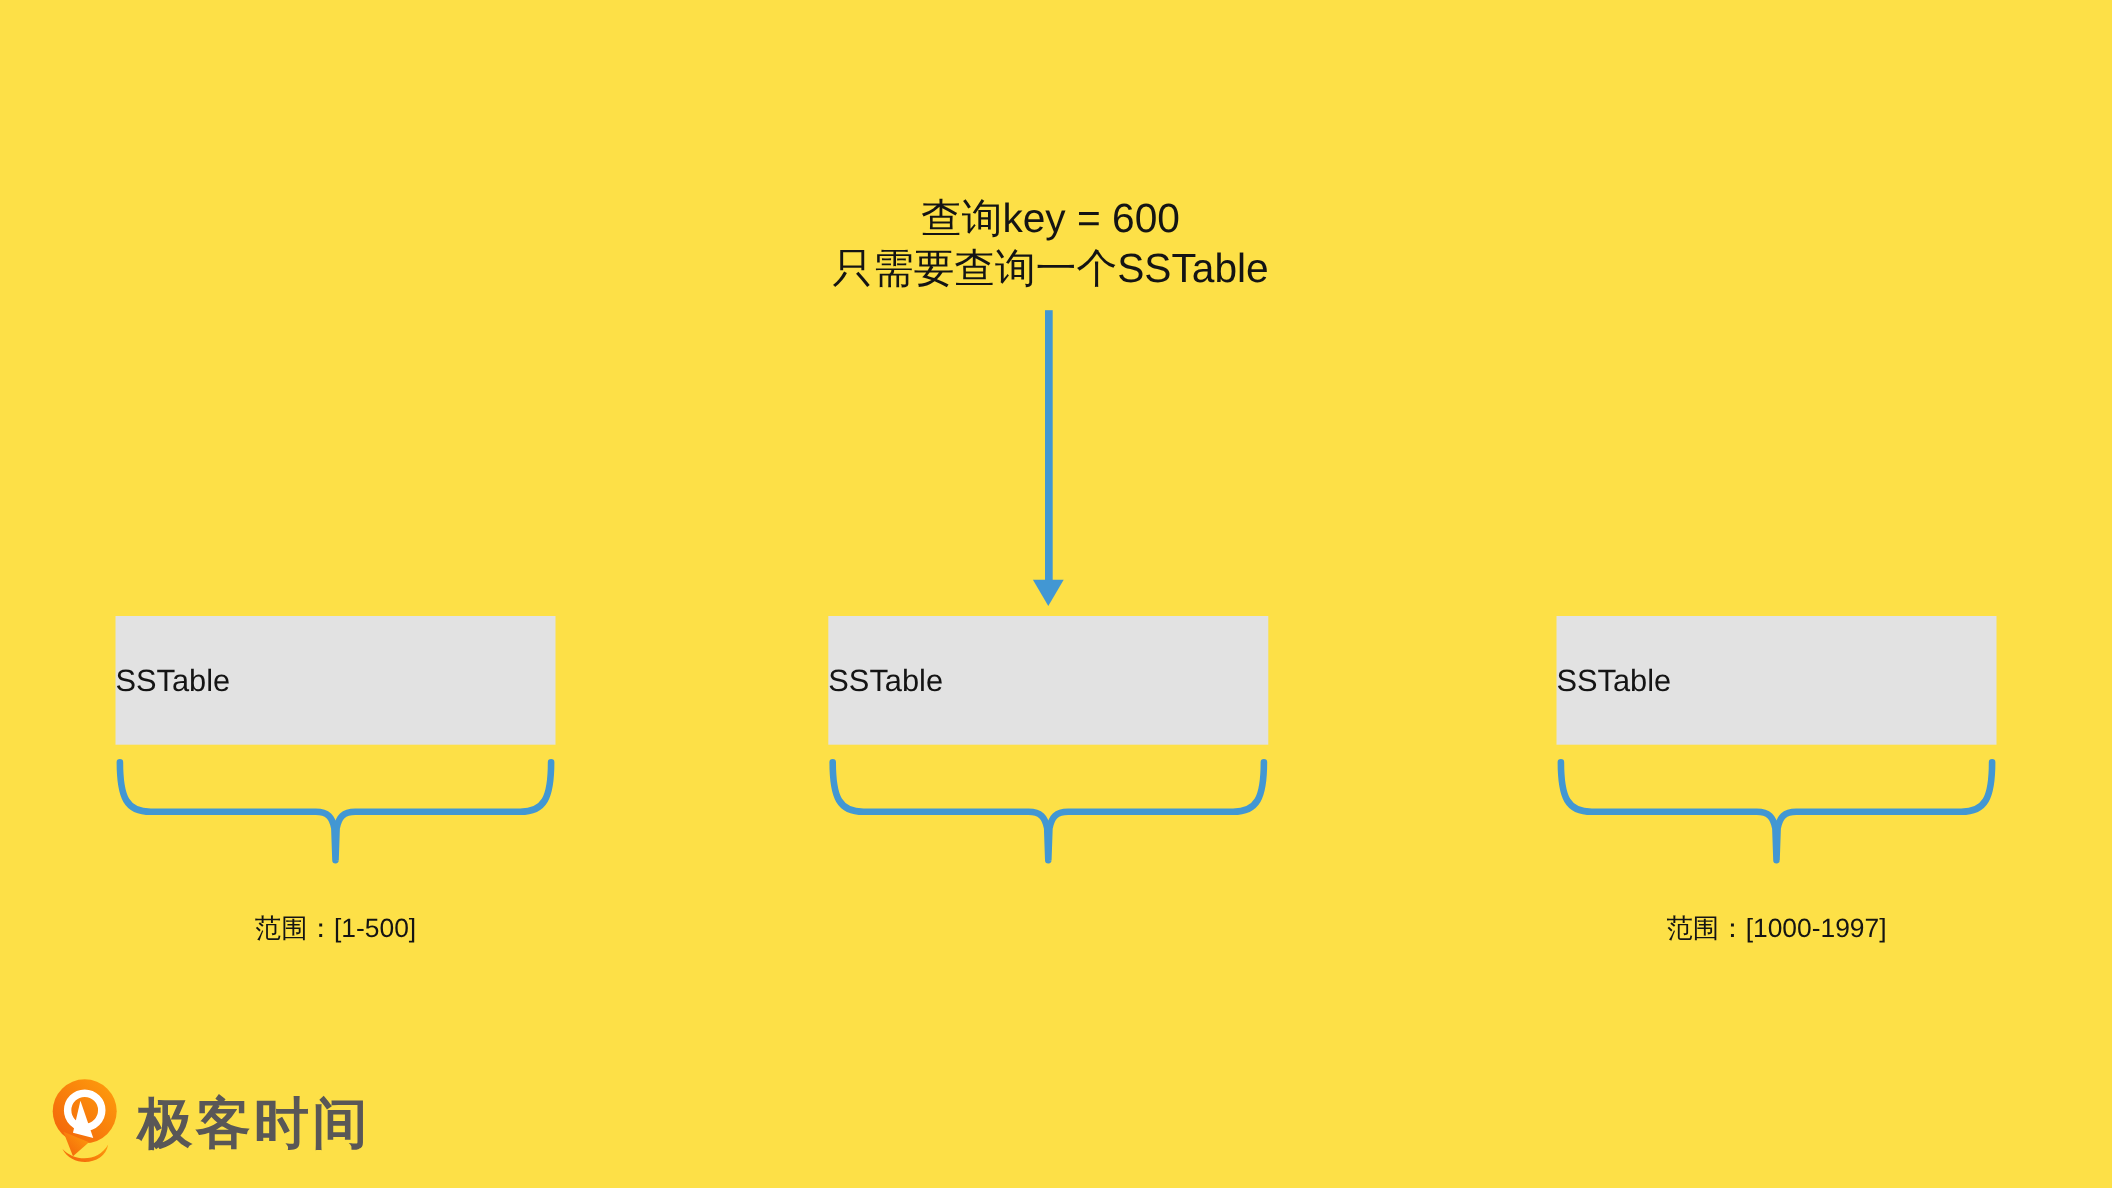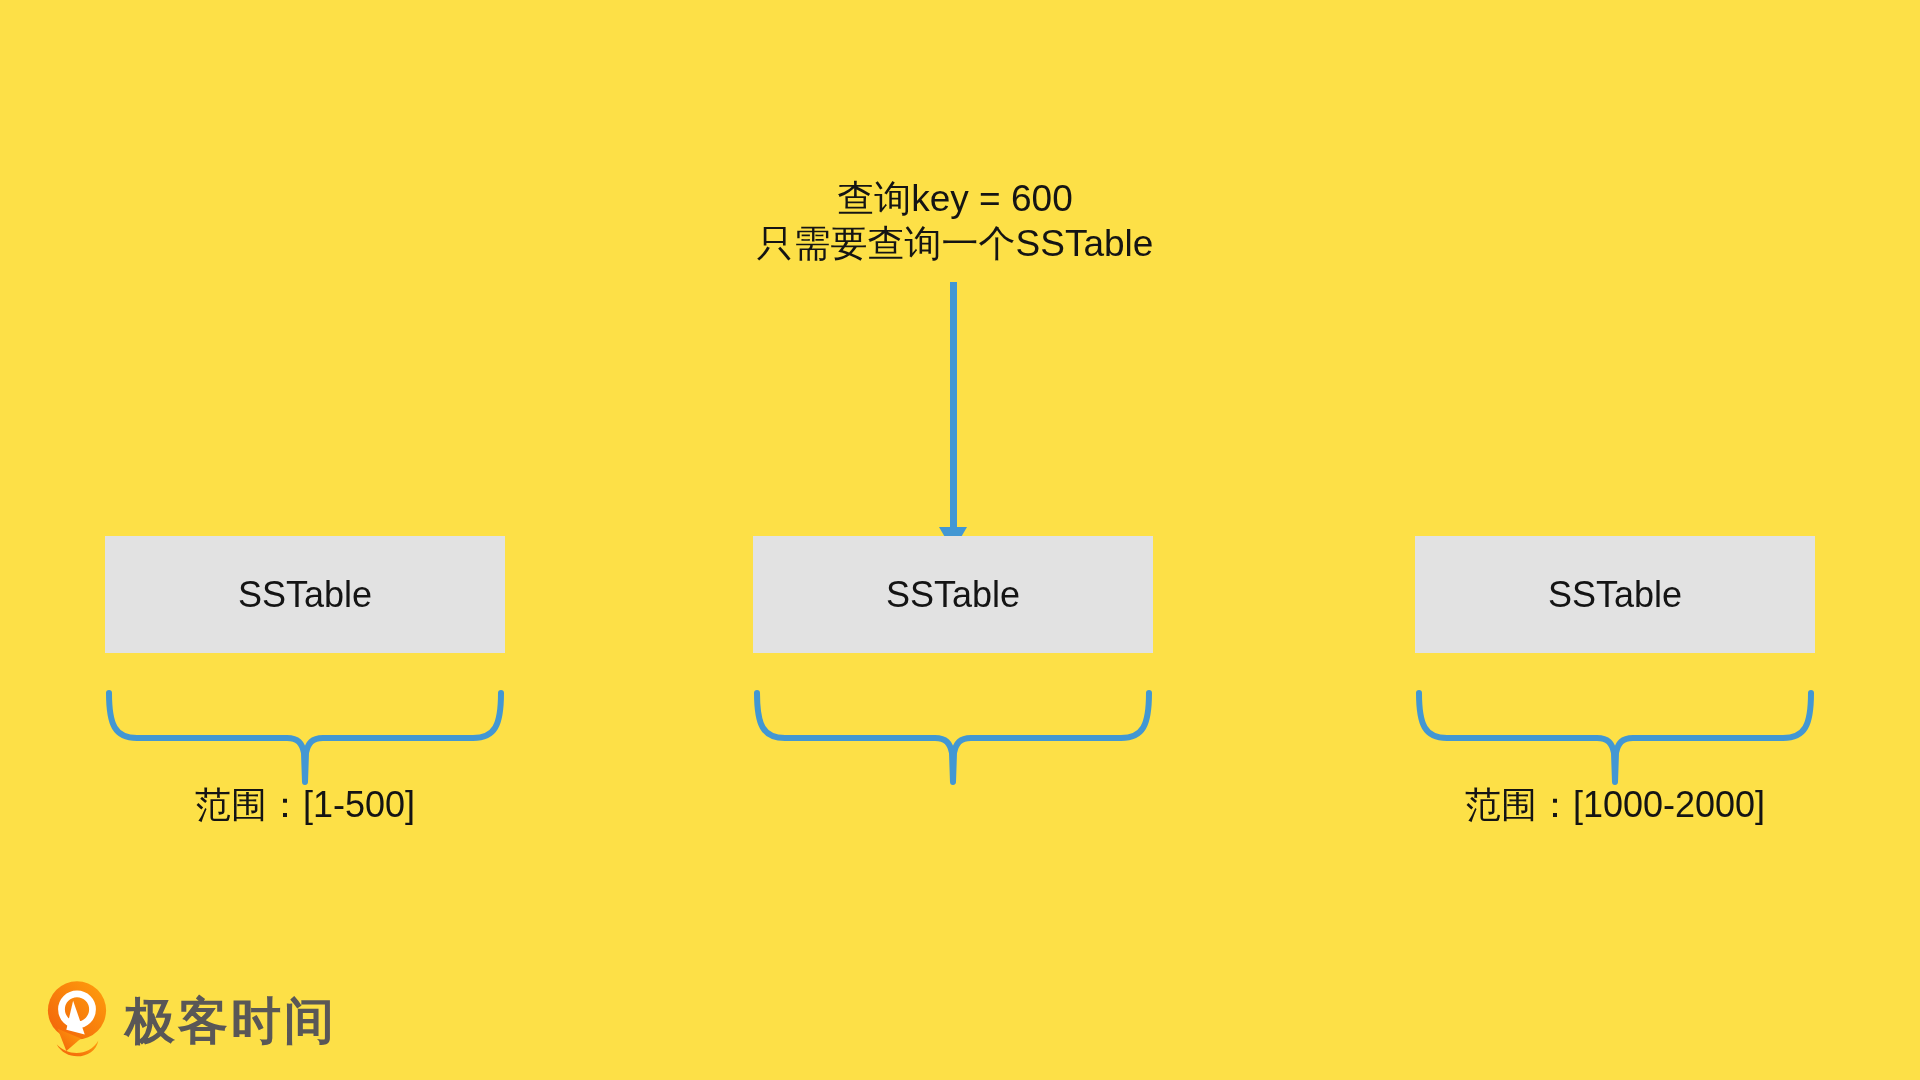--- a/index.html
+++ b/index.html
@@ -41,24 +41,24 @@
     left:939px;top:527px;
     width:0;height:0;
     border-left:14px solid transparent;
     border-right:14px solid transparent;
     border-top:24px solid var(--accent-blue);
   }
 
   
   .sstable-box{
     position:absolute;
-    top:536px;width:400px;height:117px;
+    top:560px;width:400px;height:117px;
     background:var(--box-gray);
-    display:flex;align-items:center;justify-content:center;
-    font-size:36px;color:var(--text-black);
+    display:flex;align-items:center;
+    font-size:28px;color:var(--text-black);
   }
   .box-1{left:105px;}
   .box-2{left:753px;}
   .box-3{left:1415px;}
 
   
   .brace{
     position:absolute;
     top:690px;width:400px;height:100px;
   }
@@ -69,23 +69,23 @@
     fill:none;
     stroke:var(--accent-blue);
     stroke-width:6;
     stroke-linecap:round;
     stroke-linejoin:round;
   }
 
   
   .range-label{
     position:absolute;
-    top:783px;width:400px;
+    top:823px;width:400px;
     text-align:center;
-    font-size:36px;line-height:44px;
+    font-size:24px;line-height:44px;
     color:var(--text-black);
   }
   .range-1{left:105px;}
   .range-2{left:753px;}
   .range-3{left:1415px;}
 
   
   .logo{
     position:absolute;
     left:45px;top:980px;
@@ -126,21 +126,21 @@
     <path d="M 4 3 C 4 35 10 48 32 48 L 182 48 C 193 48 197 53 199 63 L 200 92 L 201 63 C 203 53 207 48 218 48 L 368 48 C 390 48 396 35 396 3"></path>
   </svg>
   <svg class="brace brace-2" viewBox="0 0 400 100">
     <path d="M 4 3 C 4 35 10 48 32 48 L 182 48 C 193 48 197 53 199 63 L 200 92 L 201 63 C 203 53 207 48 218 48 L 368 48 C 390 48 396 35 396 3"></path>
   </svg>
   <svg class="brace brace-3" viewBox="0 0 400 100">
     <path d="M 4 3 C 4 35 10 48 32 48 L 182 48 C 193 48 197 53 199 63 L 200 92 L 201 63 C 203 53 207 48 218 48 L 368 48 C 390 48 396 35 396 3"></path>
   </svg>
 
   <div class="range-label range-1">范围：[1-500]</div>
-  <div class="range-label range-3">范围：[1000-2000]</div>
+  <div class="range-label range-3">范围：[1000-1997]</div>
 
   <div class="logo">
     <svg class="logo-icon" viewBox="0 0 66 84">
       <defs>
         <linearGradient id="og" x1="0" y1="1" x2="1" y2="0">
           <stop offset="0" style="stop-color:var(--logo-orange-dark)"></stop>
           <stop offset="1" style="stop-color:var(--logo-orange-light)"></stop>
         </linearGradient>
       </defs>
       <circle cx="33" cy="31" r="30" fill="url(#og)"></circle>

